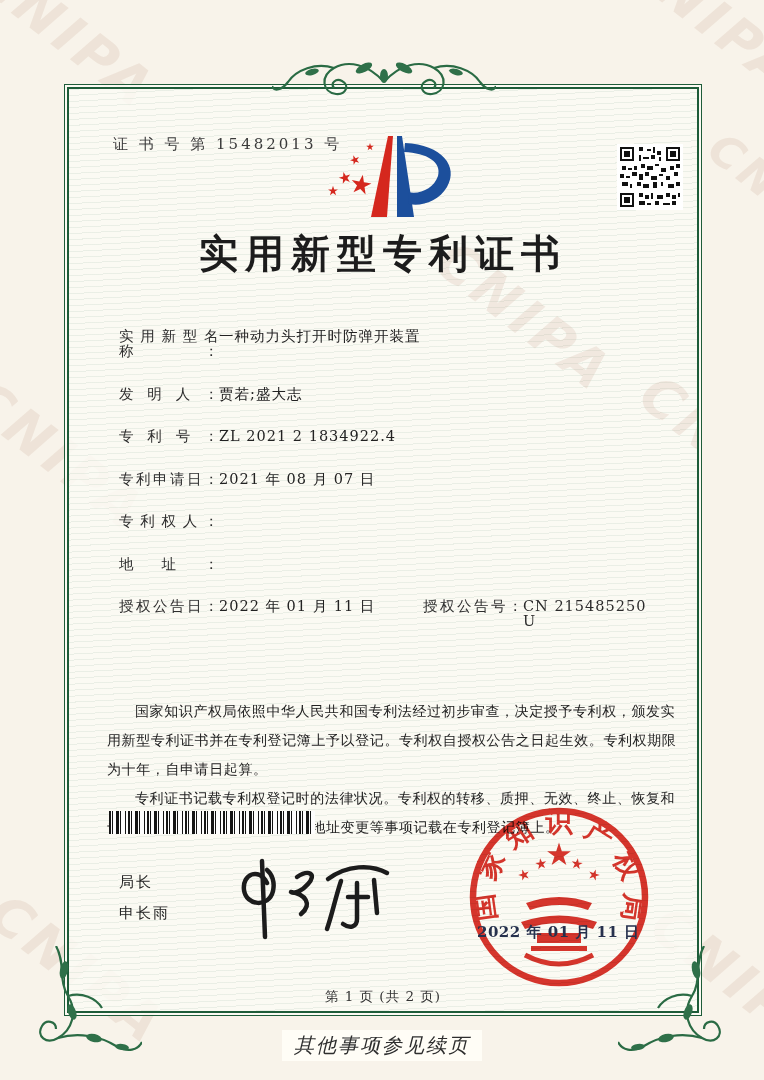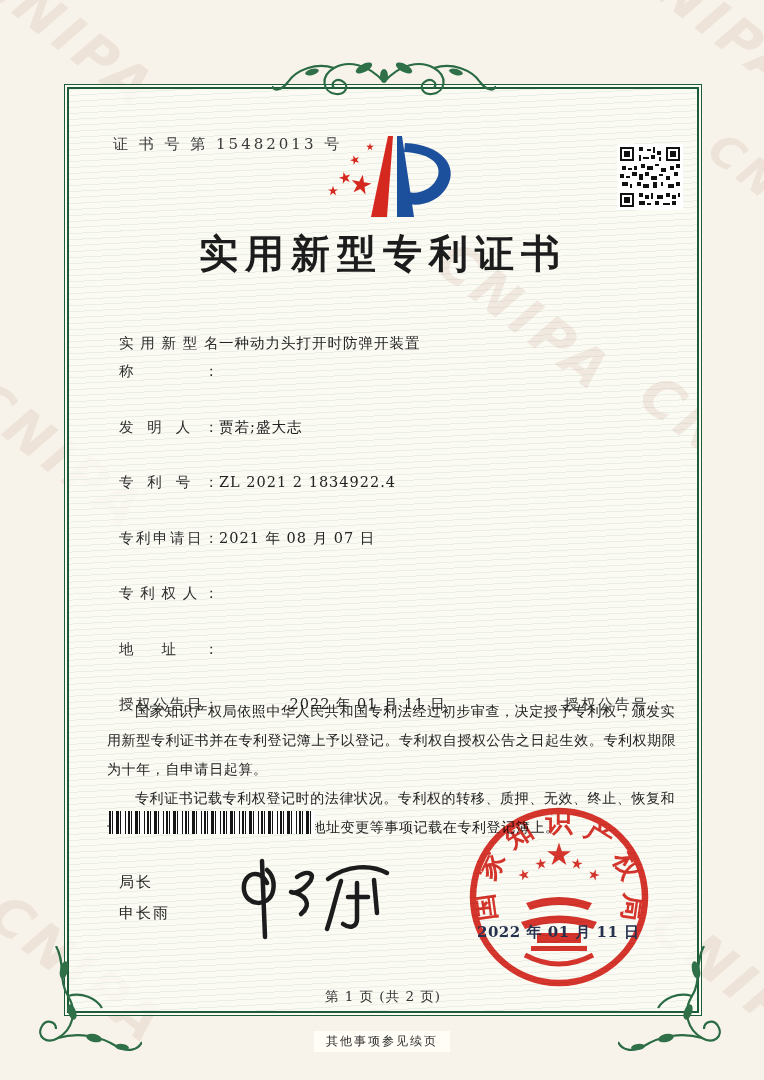--- a/index.html
+++ b/index.html
@@ -58,21 +58,21 @@
   }
   .logo { position:absolute; left:240px; top:40px; }
   .qr { position:absolute; left:548px; top:55px; background:#fff; padding:3px; }
   .title {
     position:absolute; left:0; top:138px; width:100%; text-align:center;
     font-size:39px; font-weight:bold; letter-spacing:7px; color:#1c1c1c;
   }
 
   
   .fields { position:absolute; left:50px; top:240px; width:545px; font-size:14.5px; }
-  .frow { display:flex; margin-bottom:27.5px; line-height:28px;justify-content:space-between; }
+  .frow { display:flex; margin-bottom:27.5px; line-height:15px; }
   .flabel {
     flex:0 0 100px; letter-spacing:0.5px;
     text-align:justify; text-align-last:justify; color:#2e2e2e;
   }
   .fvalue { flex:1; letter-spacing:1px; color:#222; }
   .frow-last .fvalue { flex:0 0 178px; }
   .flabel2 { flex:0 0 100px; margin-left:26px; text-align:justify; text-align-last:justify; }
   .fvalue2 { flex:1; letter-spacing:1px; }
 
   
@@ -100,21 +100,21 @@
   .page-info {
     position:absolute; left:0; top:899px; width:100%; text-align:center;
     font-size:13.5px; letter-spacing:1px; color:#333;
   }
 
   .footer-note {
     position:absolute; left:0; top:1030px; width:100%; text-align:center; z-index:2;
   }
   .footer-note span {
     display:inline-block; background:#fffdf6; padding:2px 12px;
-    font-size:12px; letter-spacing:2px; color:#2e2e2e;
+    font-size:20px; letter-spacing:2px; color:#2e2e2e;font-style:italic;
   }
 </style>
 </head>
 <body>
 
 <div class="page">
 
   <div class="wm wm1">CNIPA</div>
   <div class="wm wm2">CNIPA</div>
   <div class="wm wm3">CNIPA</div>
@@ -240,20 +240,21 @@
         <div class="frow">
           <span class="flabel">专利权人：</span>
         </div>
         <div class="frow">
           <span class="flabel">地址：</span>
         </div>
         <div class="frow frow-last">
           <span class="flabel">授权公告日：</span>
           <span class="fvalue">2022 年 01 月 11 日</span>
           <span class="flabel flabel2">授权公告号：</span>
+          <span class="fvalue2">CN 215485250 U</span>
         </div>
       </div>
 
       <div class="paras">
         <p>国家知识产权局依照中华人民共和国专利法经过初步审查，决定授予专利权，颁发实用新型专利证书并在专利登记簿上予以登记。专利权自授权公告之日起生效。专利权期限为十年，自申请日起算。</p>
         <p>专利证书记载专利权登记时的法律状况。专利权的转移、质押、无效、终止、恢复和专利权人的姓名或名称、国籍、地址变更等事项记载在专利登记簿上。</p>
       </div>
 
       <div class="barcode"></div>
 

